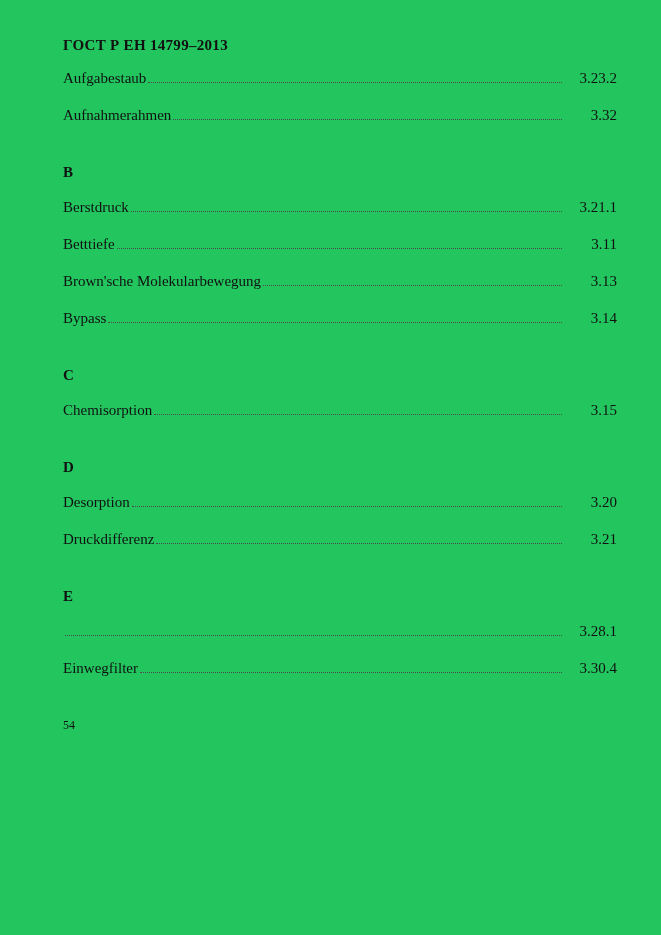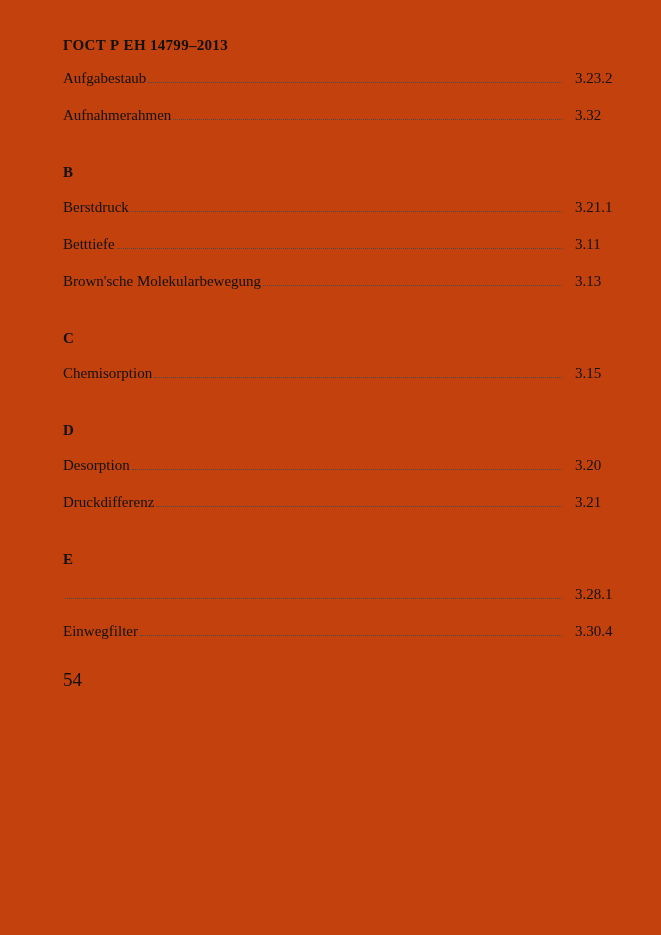--- a/index.html
+++ b/index.html
@@ -1,21 +1,21 @@
 <!DOCTYPE html>
 <html><head>
 <meta charset="utf-8">
 <style>
   html, body { margin: 0; padding: 0; background: #ffffff; }
   .page {
     position: relative;
     width: 661px;
     height: 935px;
     box-sizing: border-box;
-    background: #c2410c;
+    background: #22c55e;
     color: #111;
     font-family: "Liberation Serif", "DejaVu Serif", serif;
     padding: 34px 44px 0 63px;
     overflow: hidden;
   }
   .doc-header {
     font-size: 15px;
     font-weight: bold;
     line-height: 23px;
     margin-bottom: 10px;
@@ -33,33 +33,33 @@
   .leader {
     flex: 1 1 auto;
     border-bottom: 1px dotted #4a4a4a;
     margin: 0 0 3px 2px;
     min-width: 10px;
   }
   .ref {
     flex: 0 0 auto;
     width: 42px;
     margin-left: 13px;
-    text-align: left;
+    text-align: right;
   }
   .section-letter {
     font-size: 15px;
     font-weight: bold;
     line-height: 23px;
     margin-top: 34px;
     margin-bottom: 12px;
   }
   .page-number {
-    font-size: 19px;
+    font-size: 12px;
     line-height: 23px;
-    margin-top: 25px;
+    margin-top: 34px;
   }
 </style>
 </head>
 <body>
 
 <div class="page">
 
   <div class="doc-header">ГОСТ Р ЕН 14799–2013</div>
 
   <div class="entry">
@@ -81,20 +81,25 @@
   </div>
   <div class="entry">
     <span class="term">Betttiefe</span>
     <span class="leader"></span>
     <span class="ref">3.11</span>
   </div>
   <div class="entry">
     <span class="term">Brown'sche Molekularbewegung</span>
     <span class="leader"></span>
     <span class="ref">3.13</span>
+  </div>
+  <div class="entry">
+    <span class="term">Bypass</span>
+    <span class="leader"></span>
+    <span class="ref">3.14</span>
   </div>
 
   <div class="section-letter">C</div>
   <div class="entry">
     <span class="term">Chemisorption</span>
     <span class="leader"></span>
     <span class="ref">3.15</span>
   </div>
 
   <div class="section-letter">D</div>

